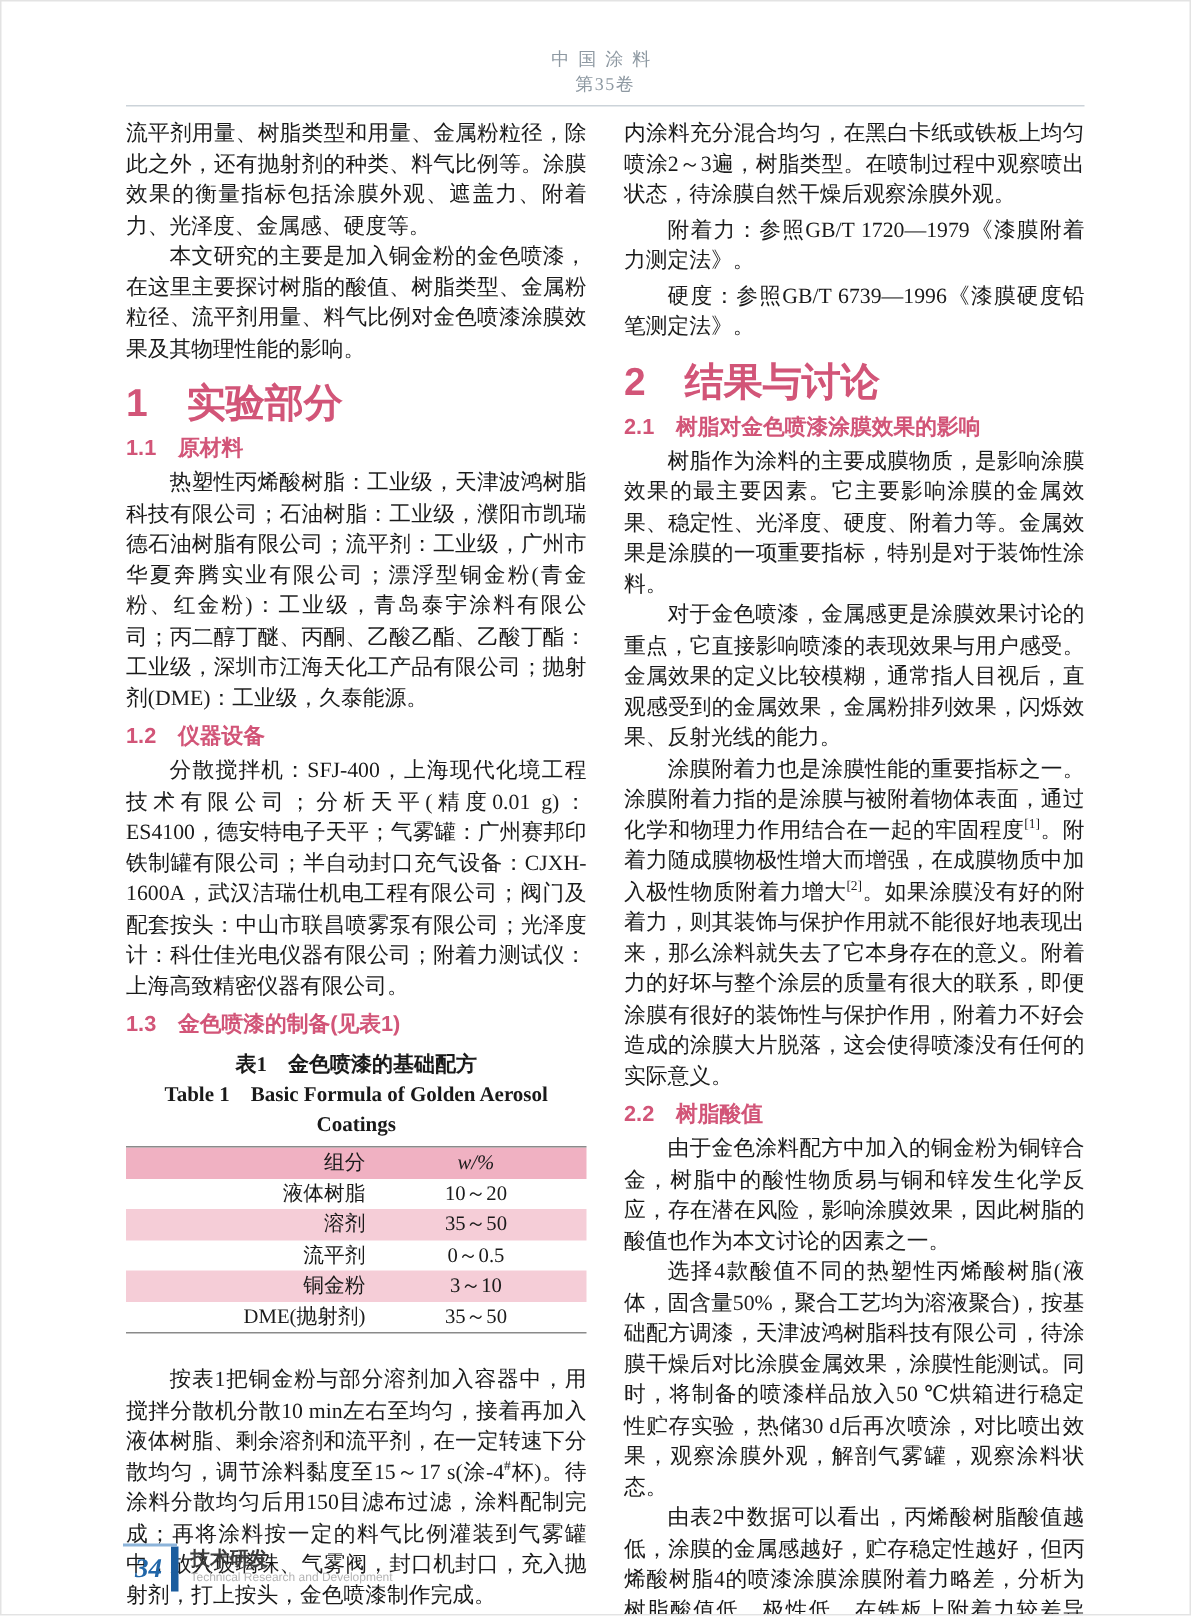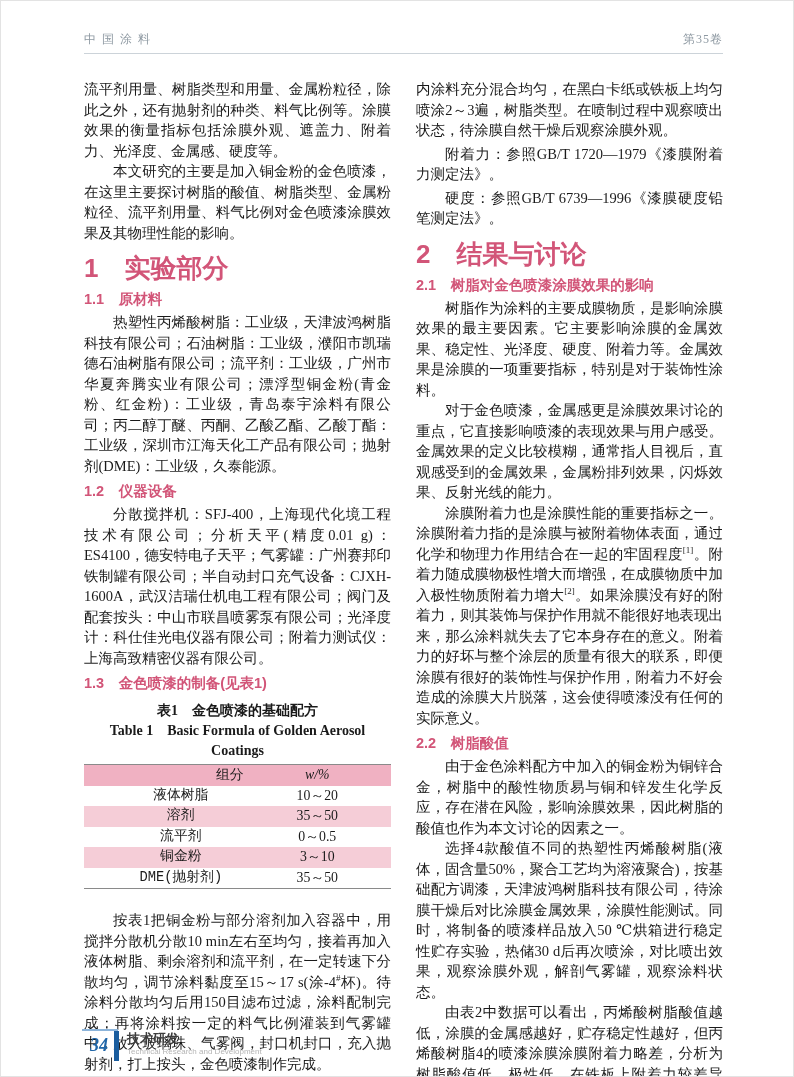--- a/index.html
+++ b/index.html
@@ -12,21 +12,21 @@
     font-family:"Liberation Serif","DejaVu Serif",serif;
     color:#1a1a1a;
     overflow:hidden;
   }
   
   .page-header{
     position:absolute;left:83px;top:30px;width:639px;
     display:flex;justify-content:space-between;align-items:center;
     border-bottom:1px solid #ccd3d9;
     padding-bottom:5px;
-    color:#8e99a2;font-size:12px;
+    color:#8e99a2;font-size:12px;flex-direction:column;
   }
   .journal-name{letter-spacing:6px;}
   .volume-no{letter-spacing:1px;}
   
   .col{
     position:absolute;top:78px;width:307px;
     font-size:14.5px;line-height:20.5px;
     text-align:justify;
   }
   .col-left{left:83px;}
@@ -58,21 +58,21 @@
   table.formula{
     width:100%;border-collapse:collapse;
     font-size:13.8px;
     border-top:1px solid #8a8a8a;border-bottom:1px solid #8a8a8a;
   }
   table.formula th,table.formula td{
     padding:0;height:19.5px;font-weight:normal;
   }
   table.formula th{background:#f0b1c2;}
   table.formula td.c1,table.formula th.c1{width:52%;}
-  table.formula td.c1{text-align:center;padding-left:34px;font-family:Liberation Mono, monospace;}
+  table.formula td.c1{text-align:right;padding-left:34px;}
   table.formula th.c1{text-align:right;padding-left:12px;}
   table.formula td.c2,table.formula th.c2{text-align:center;}
   table.formula th.c2{font-style:italic;}
   table.formula tr.stripe td{background:#f5cdd7;}
   
   .page-footer{
     position:absolute;left:83px;top:1028px;
     display:flex;align-items:flex-start;
   }
   .footer-num-wrap{position:relative;padding-top:3px;}

